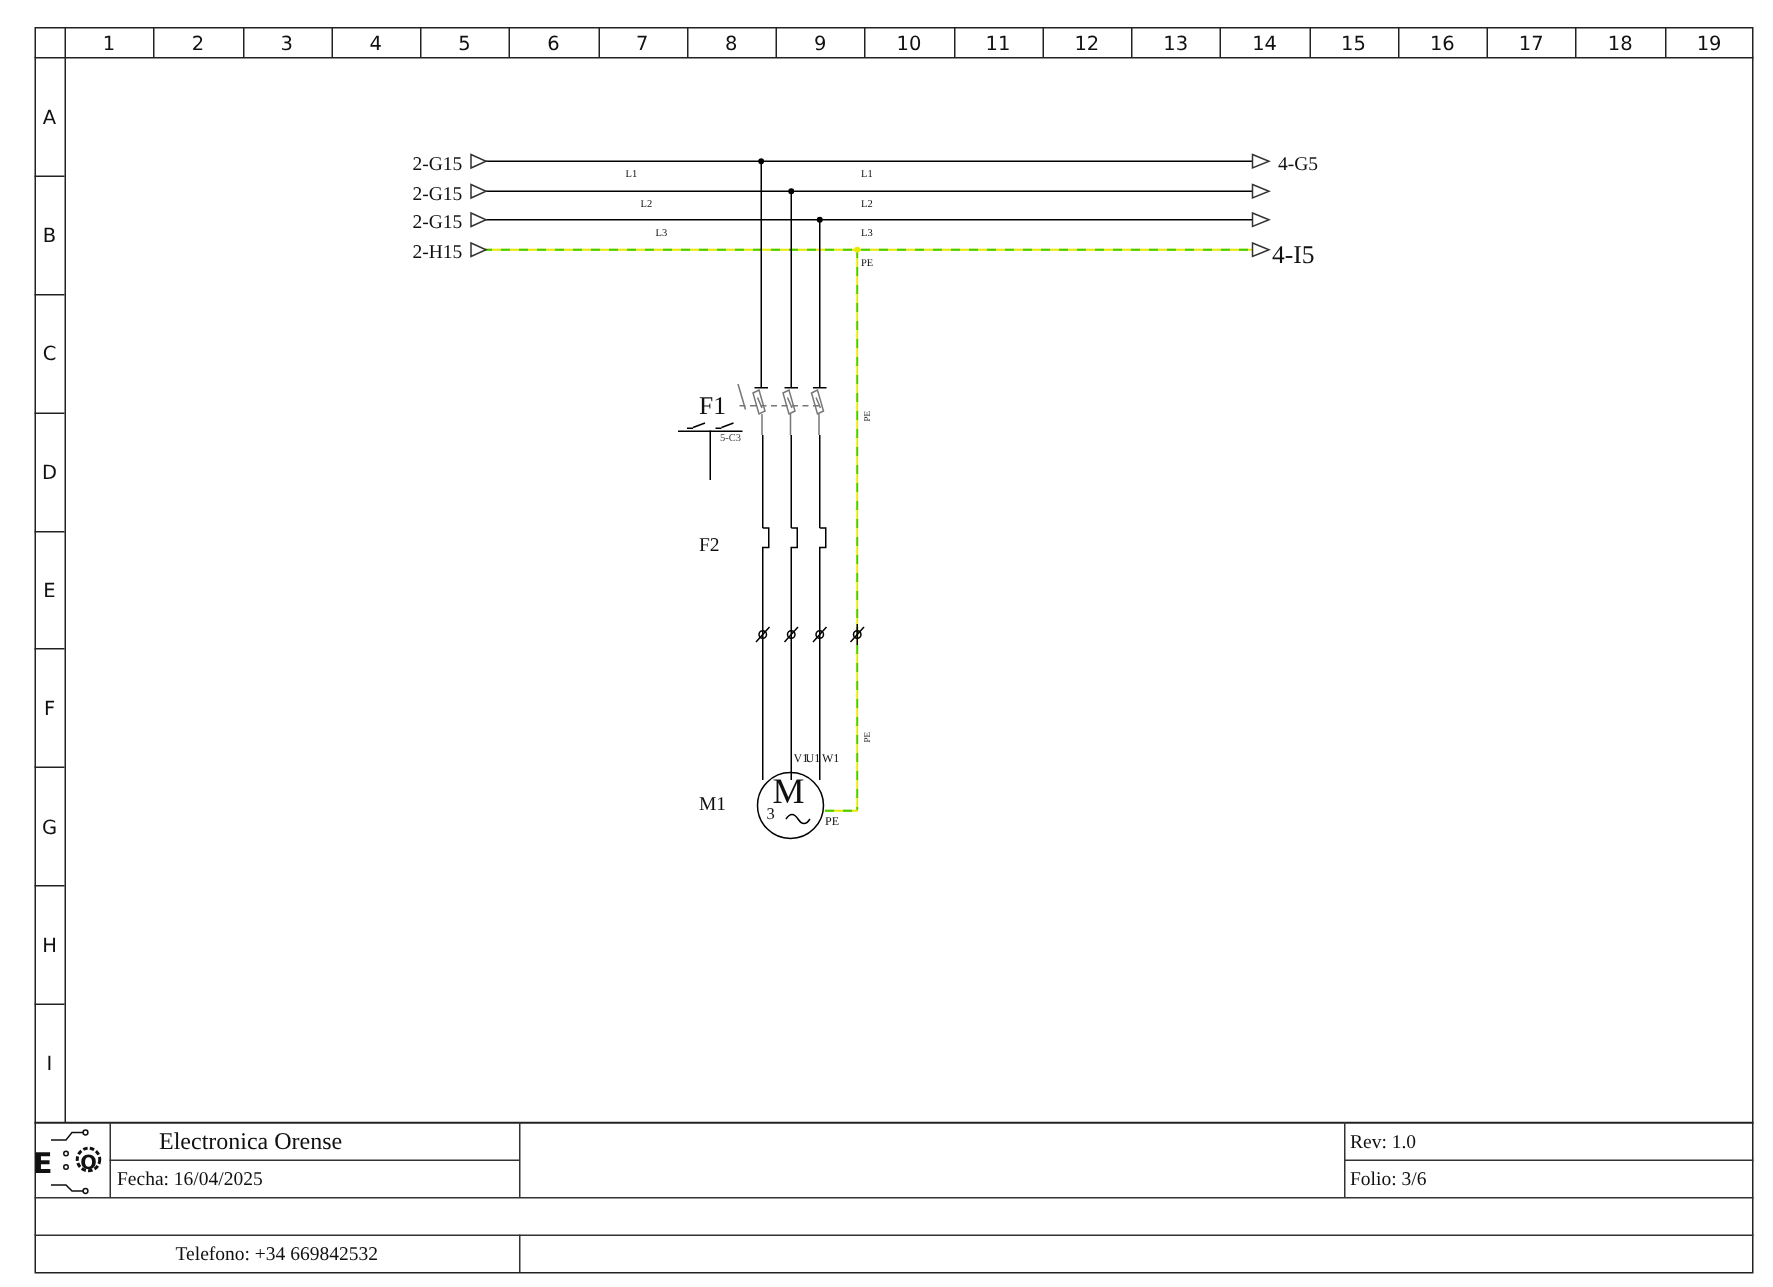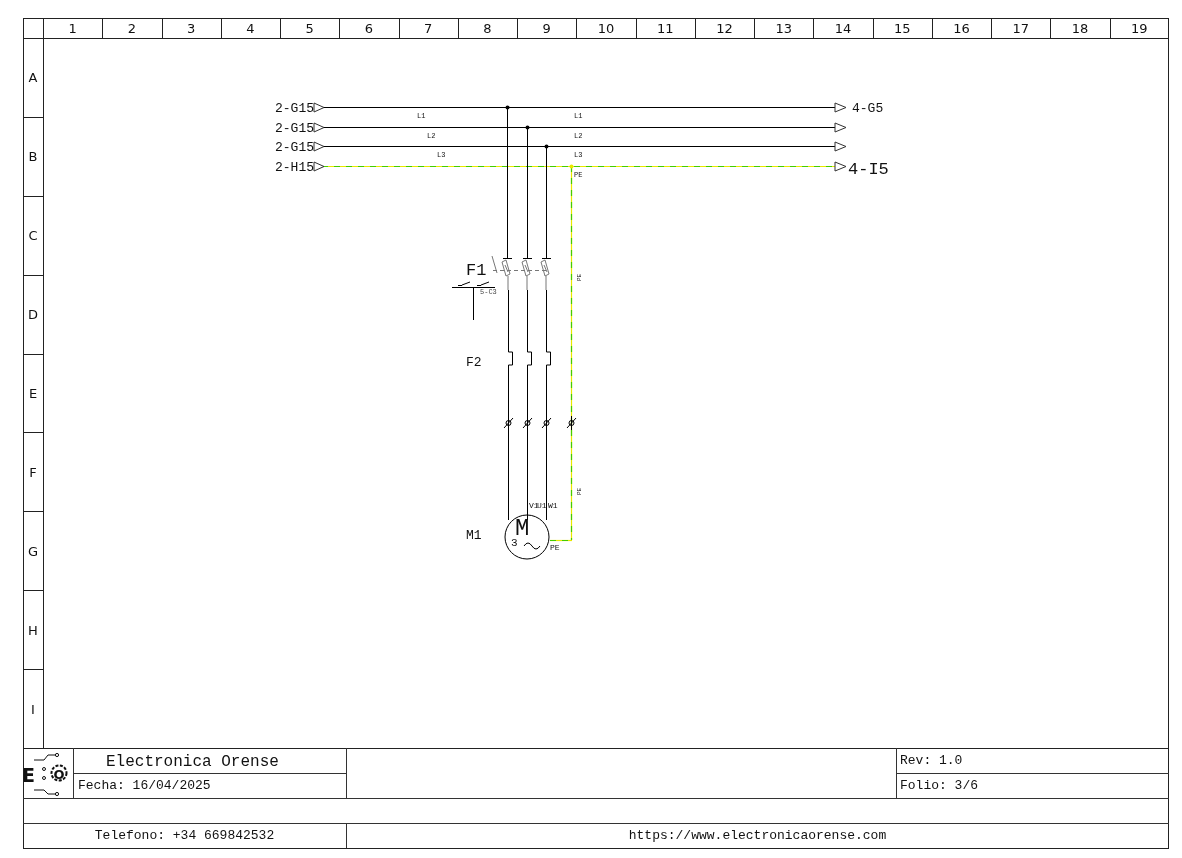--- a/index.html
+++ b/index.html
@@ -1,18 +1,18 @@
 <!DOCTYPE html>
 <html><head>
 <meta charset="utf-8">
 <style>
   html, body { margin:0; padding:0; background:#fff; }
   body { width:1182px; height:858px; position:relative; overflow:hidden; font-family:"DejaVu Sans", sans-serif; }
   #sheet { position:absolute; left:0; top:0; width:1182px; height:858px; }
-  .tb { position:absolute; font-family:Liberation Mono, monospace; font-size:13px; color:#111; white-space:nowrap; }
+  .tb { position:absolute; font-family:Liberation Serif, serif; font-size:13px; color:#111; white-space:nowrap; }
   .cell { position:absolute; box-sizing:border-box; }
 </style>
 </head>
 <body>
 
 <div id="sheet">
 <svg id="svg" width="1182" height="858" viewBox="0 0 1182 858" xmlns="http://www.w3.org/2000/svg">
 
   <g fill="none" stroke="#222">
     <rect x="23.5" y="18.5" width="1145" height="830" stroke-width="1"></rect>
@@ -229,14 +229,13 @@
 <div class="tb" style="left:529px;top:501px;font-size:8px;">V1</div>
 <div class="tb" style="left:548px;top:501px;font-size:8px;">W1</div>
 <div class="tb" style="left:550px;top:543px;font-size:8px;">PE</div>
 
 
 <div class="tb" style="left:78px;top:753px;font-size:16px;margin-left:28px;">Electronica Orense</div>
 <div class="tb" style="left:78px;top:778px;font-size:13px;">Fecha: 16/04/2025</div>
 <div class="tb" style="left:900px;top:753px;font-size:13px;">Rev: 1.0</div>
 <div class="tb" style="left:900px;top:778px;font-size:13px;">Folio: 3/6</div>
 <div class="cell tb" style="left:23px;top:823px;width:323px;height:25px;line-height:25px;text-align:center;font-size:13px;">Telefono: +34 669842532</div>
-<div class="cell tb" style="left:346px;top:823px;width:823px;height:25px;line-height:25px;text-align:center;font-size:13px;">https://www.electronicaorense.com</div>
 </div>
 
 </body></html>

